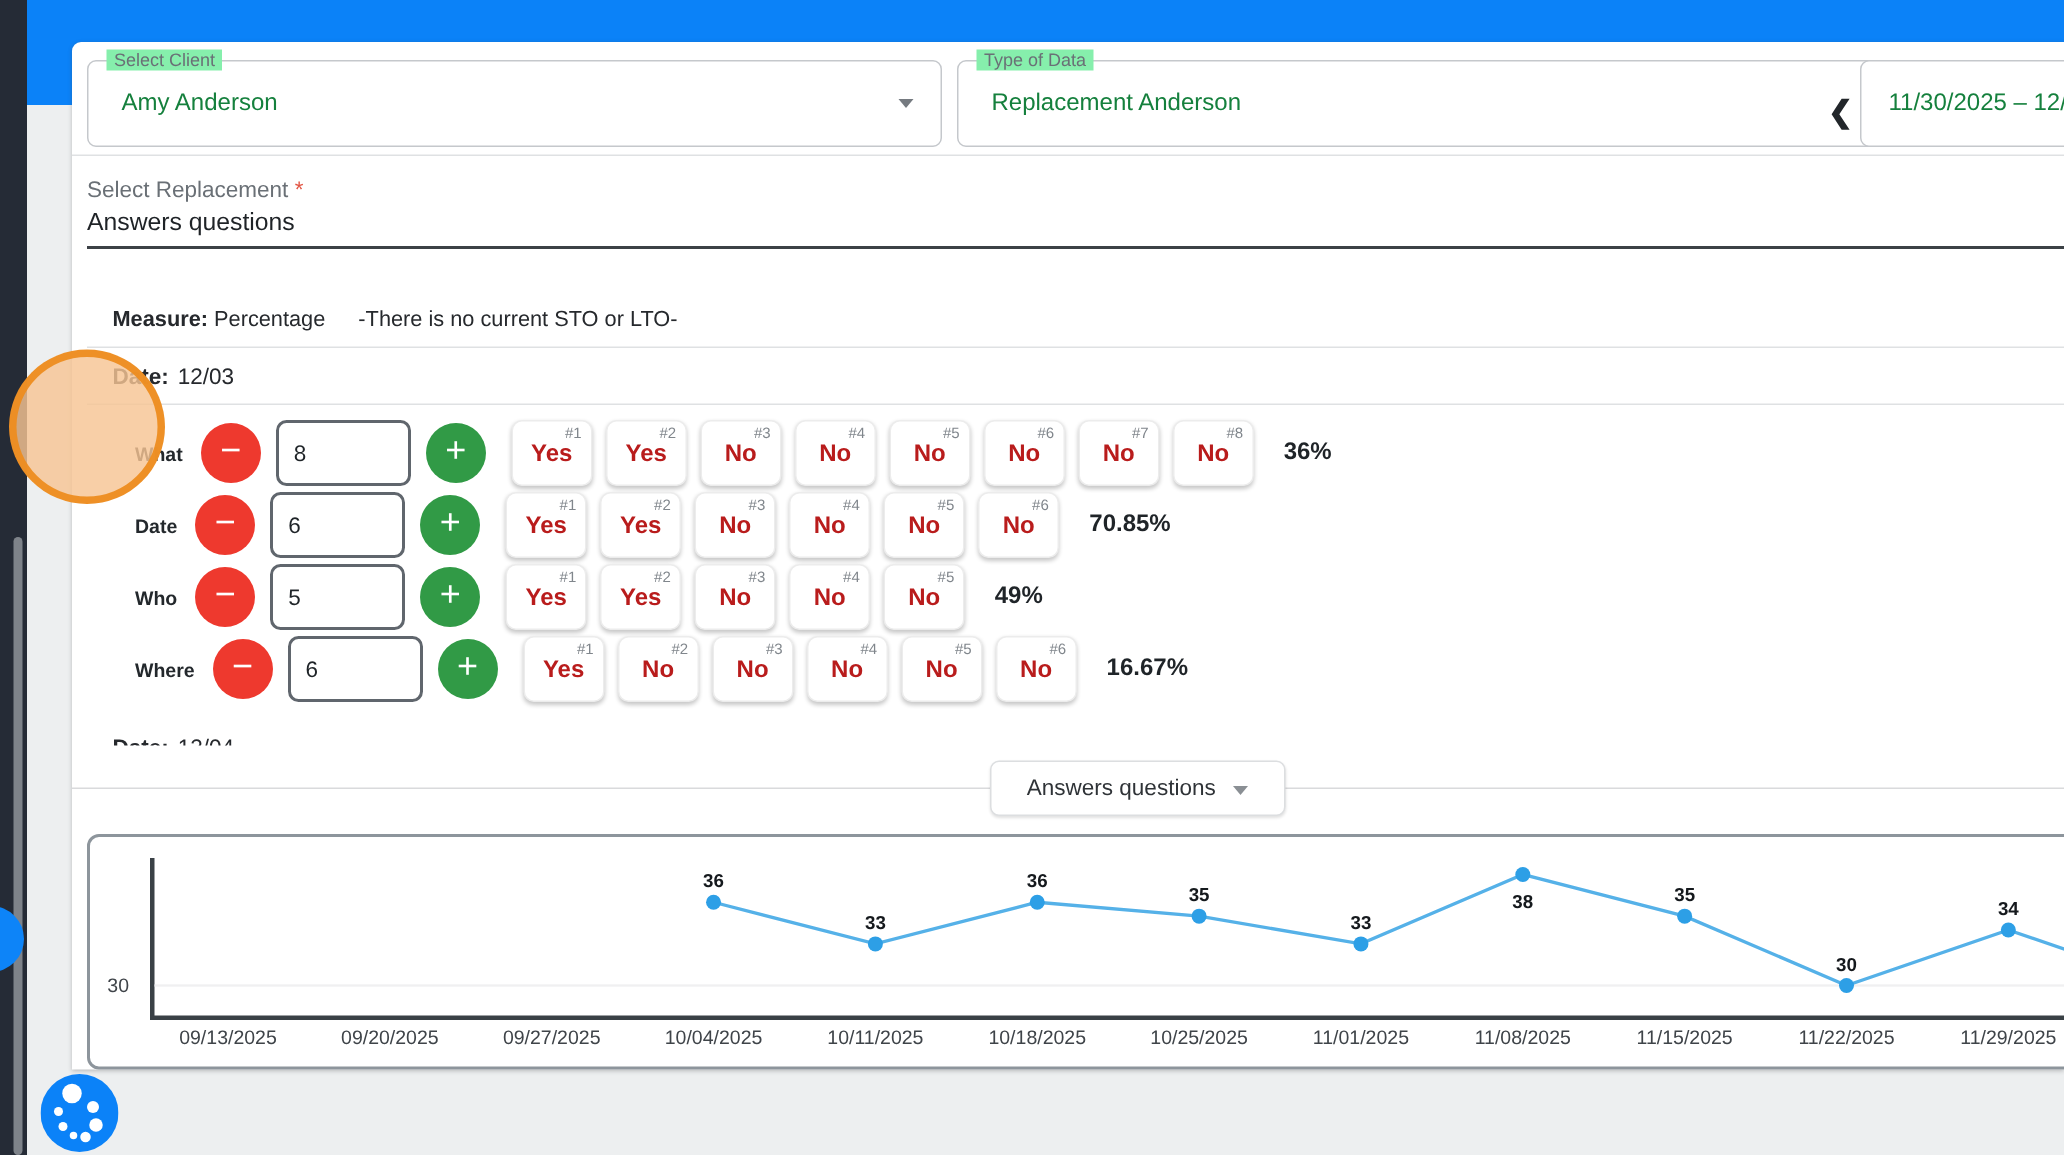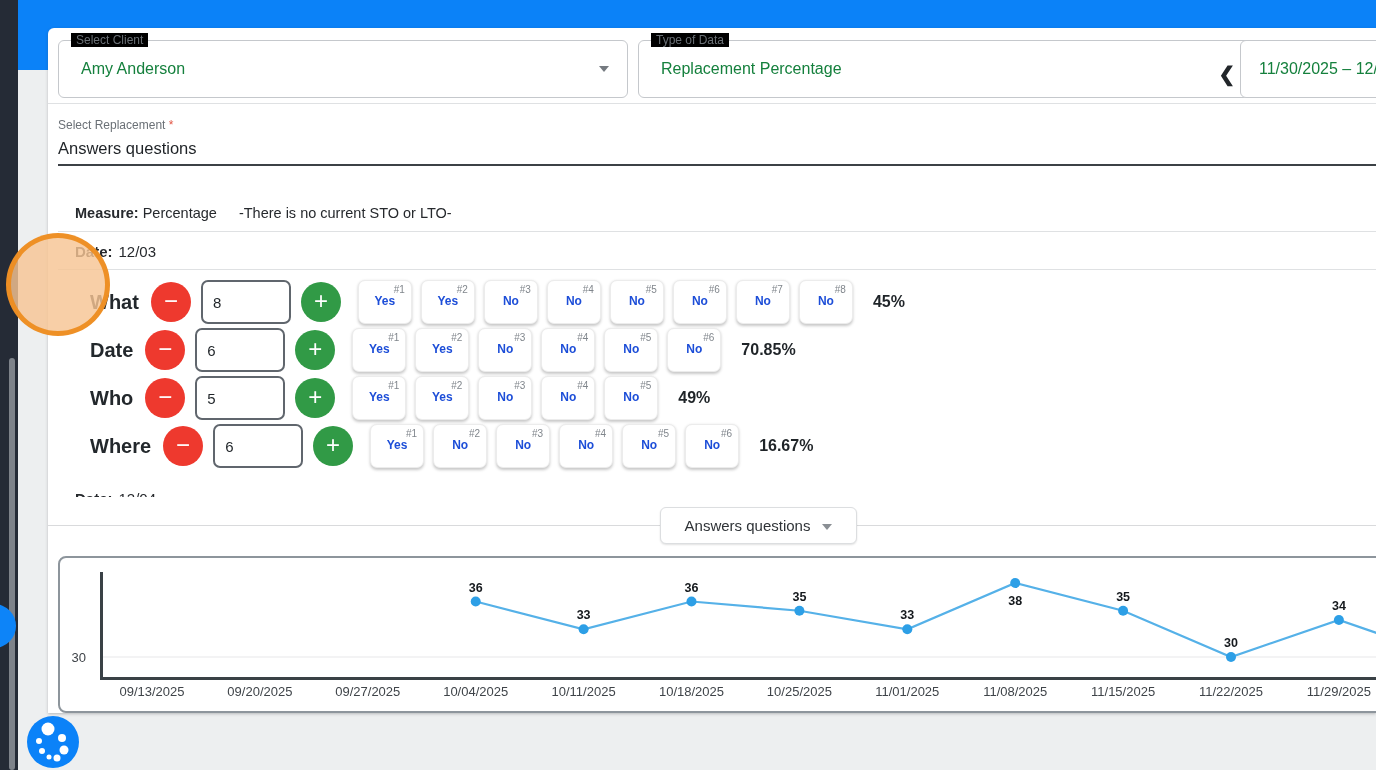--- a/index.html
+++ b/index.html
@@ -14,57 +14,57 @@
   
   .appbar{position:absolute;left:18px;top:0;right:0;height:70px;background:#0b82f8;z-index:1;}
 
   
   .surface{position:absolute;left:48px;top:28px;width:1328px;height:685px;background:#fff;
     border-radius:6px 0 0 0;box-shadow:0 1px 3px rgba(60,64,67,.3);z-index:2;}
   .scrollclip{position:absolute;left:0;top:0;width:1340px;height:469px;overflow:hidden;}
 
   
   .ofield{position:absolute;height:58px;border:1px solid #c5c8cc;border-radius:6px;background:#fff;}
-  .ofield .flabel{position:absolute;top:-8px;left:12px;background:#000000;padding:0 5px;
+  .ofield .flabel{position:absolute;top:-8px;left:12px;background:#86efac;padding:0 5px;
     font-size:12px;color:#6a7076;white-space:nowrap;}
   .ofield .fvalue{position:absolute;left:22px;top:50%;transform:translateY(-50%);
     font-size:16px;color:#15803d;white-space:nowrap;}
   .caret{position:absolute;right:18px;top:50%;margin-top:-3px;width:0;height:0;
     border-left:5px solid transparent;border-right:5px solid transparent;border-top:6px solid #757a80;}
   .chev{position:absolute;left:1164px;top:30px;width:30px;height:32px;border:none;background:transparent;
     font-size:20px;font-weight:bold;color:#22262a;cursor:pointer;padding:0;}
 
   .divider{position:absolute;left:0;right:-14px;height:1px;background:#dfe1e3;}
 
-  .repl-label{position:absolute;left:10px;top:90px;font-size:12px;color:#6a7076;text-align:right;}
+  .repl-label{position:absolute;left:10px;top:90px;font-size:15px;color:#6a7076;text-align:right;}
   .repl-label .req{color:#e25544;}
   .repl-value{position:absolute;left:10px;top:111px;font-size:16.5px;color:#1f2327;}
   .repl-underline{position:absolute;left:10px;right:-14px;top:136px;height:2px;background:#3c4146;}
 
   .measure-line{position:absolute;left:27px;top:177px;font-size:14.5px;color:#26292d;}
   .measure-line .mlabel{font-weight:bold;}
   .measure-line .mnote{margin-left:18px;}
   .date-line{position:absolute;left:27px;top:215px;font-size:15px;color:#26292d;}
   .date-line b{margin-right:6px;}
 
   
   .trow{position:absolute;left:42px;display:flex;align-items:center;height:48px;}
-  .tlabel{font-size:20px;font-weight:bold;color:#23282c;}
+  .tlabel{font-size:13px;font-weight:bold;color:#23282c;}
   .cbtn{width:40px;height:40px;border-radius:50%;border:none;color:#fff;font-size:24px;line-height:1;
     display:flex;align-items:center;justify-content:center;cursor:pointer;padding:0 0 2px 0;flex:0 0 auto;}
   .minus{background:#ee392e;margin:0 10px 0 12px;}
   .plus{background:#319a46;margin-left:10px;}
   .cinput{width:90px;height:44px;border:2px solid #60666d;border-radius:7px;font-size:15px;
     padding-left:10px;color:#1f2428;font-family:"Liberation Sans",sans-serif;}
   .chips{display:flex;gap:9px;margin-left:17px;}
   .chip{width:54px;height:44px;background:#fff;border:1px solid #ececec;border-radius:7px;
     box-shadow:0 1.5px 3px rgba(0,0,0,.22);display:flex;flex-direction:column;
     padding:3px 6px 2px;cursor:pointer;}
   .cnum{font-size:10px;color:#80868c;align-self:flex-end;}
-  .cval{font-size:12px;font-weight:bold;color:#1d4ed8;align-self:center;margin-top:-1px;}
+  .cval{font-size:16px;font-weight:bold;color:#b91c1c;align-self:center;margin-top:-1px;}
   .pct{font-size:16px;font-weight:bold;color:#1f2428;margin-left:20px;white-space:nowrap;}
 
   .clipped-date{position:absolute;left:27px;top:462px;font-size:15px;color:#26292d;}
   .clipped-date b{margin-right:6px;}
 
   
   .chart-hr{position:absolute;left:0;right:-14px;top:497px;height:1px;background:#d9dadc;}
   .chart-pill{position:absolute;left:612px;top:479px;width:197px;height:37px;background:#fff;
     border:1px solid #dcdee0;border-radius:6px;box-shadow:0 1px 2px rgba(0,0,0,.12);
     display:flex;align-items:center;justify-content:center;gap:12px;cursor:pointer;}
@@ -97,21 +97,21 @@
   <div class="scrollclip">
 
     <div class="ofield" style="left:10px;top:12px;width:570px;">
       <span class="flabel">Select Client</span>
       <span class="fvalue">Amy Anderson</span>
       <span class="caret"></span>
     </div>
 
     <div class="ofield" style="left:590px;top:12px;width:656px;">
       <span class="flabel">Type of Data</span>
-      <span class="fvalue">Replacement Percentage</span>
+      <span class="fvalue">Replacement Anderson</span>
       <span class="caret"></span>
     </div>
 
     <button class="chev">
       <span>❮</span>
     </button>
 
     <div class="ofield" style="left:1192px;top:12px;width:200px;">
       <span class="fvalue" style="left:18px;">11/30/2025 – 12/</span>
     </div>
@@ -170,21 +170,21 @@
             </div>
             <div class="chip">
               <span class="cnum">#7</span>
               <span class="cval">No</span>
             </div>
             <div class="chip">
               <span class="cnum">#8</span>
               <span class="cval">No</span>
             </div>
           </div>
-          <span class="pct">45%</span>
+          <span class="pct">36%</span>
         </div>
         <div class="trow" style="top: 298px;">
           <span class="tlabel">Date</span>
           <button class="cbtn minus">−</button>
           <input class="cinput" value="6" style="">
           <button class="cbtn plus">+</button>
           <div class="chips">
             <div class="chip">
               <span class="cnum">#1</span>
               <span class="cval">Yes</span>

